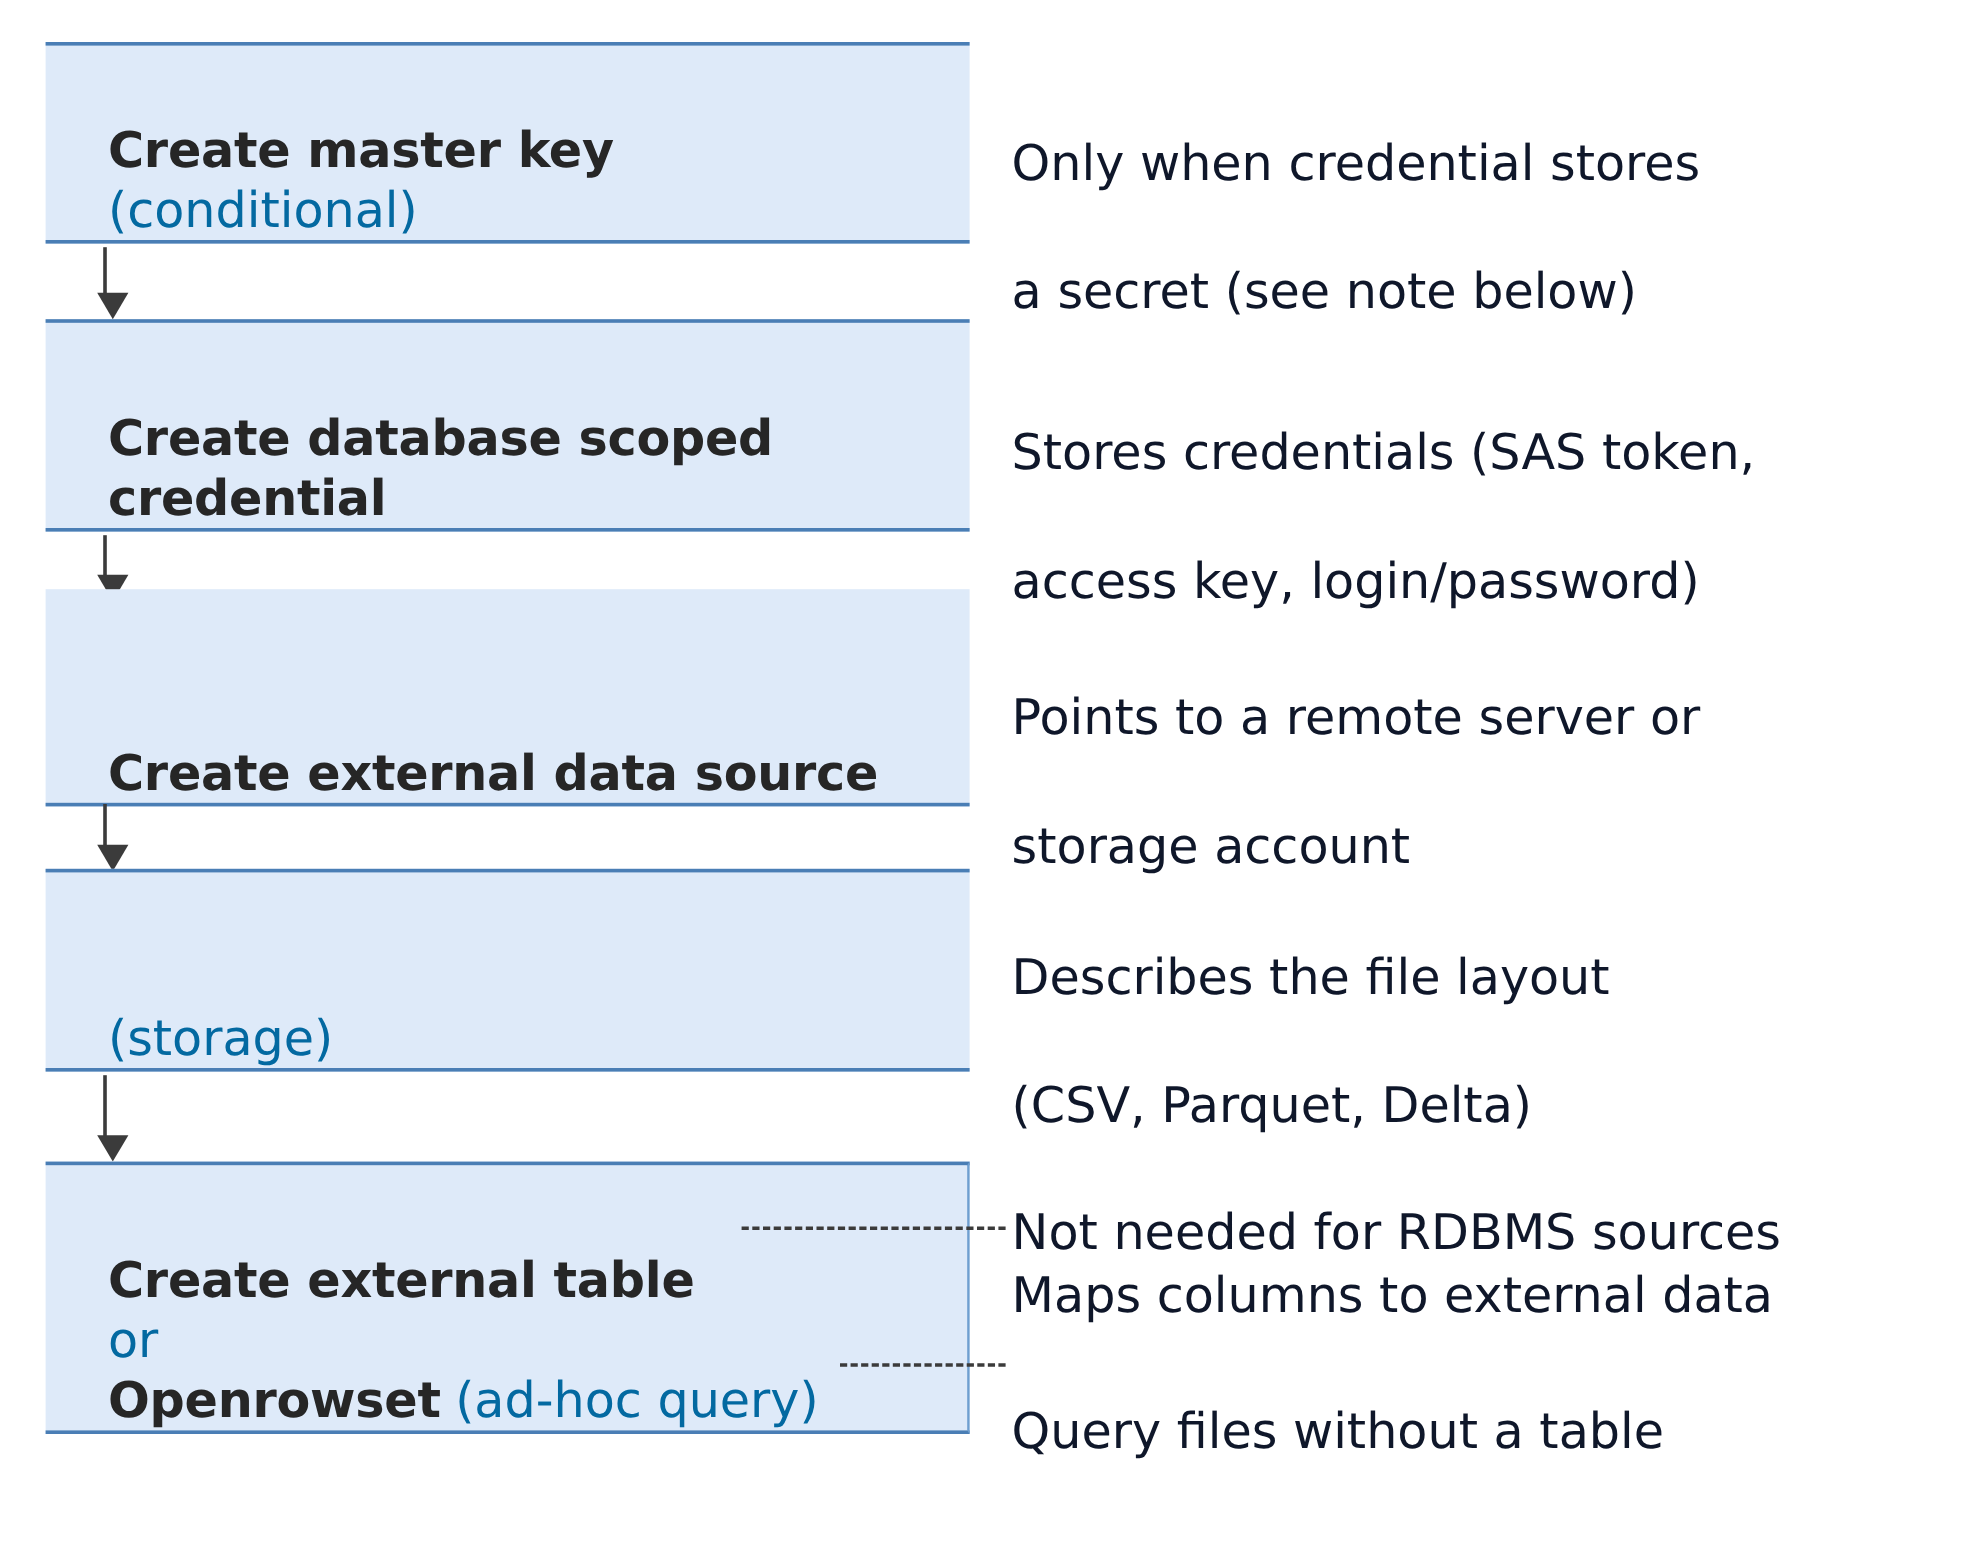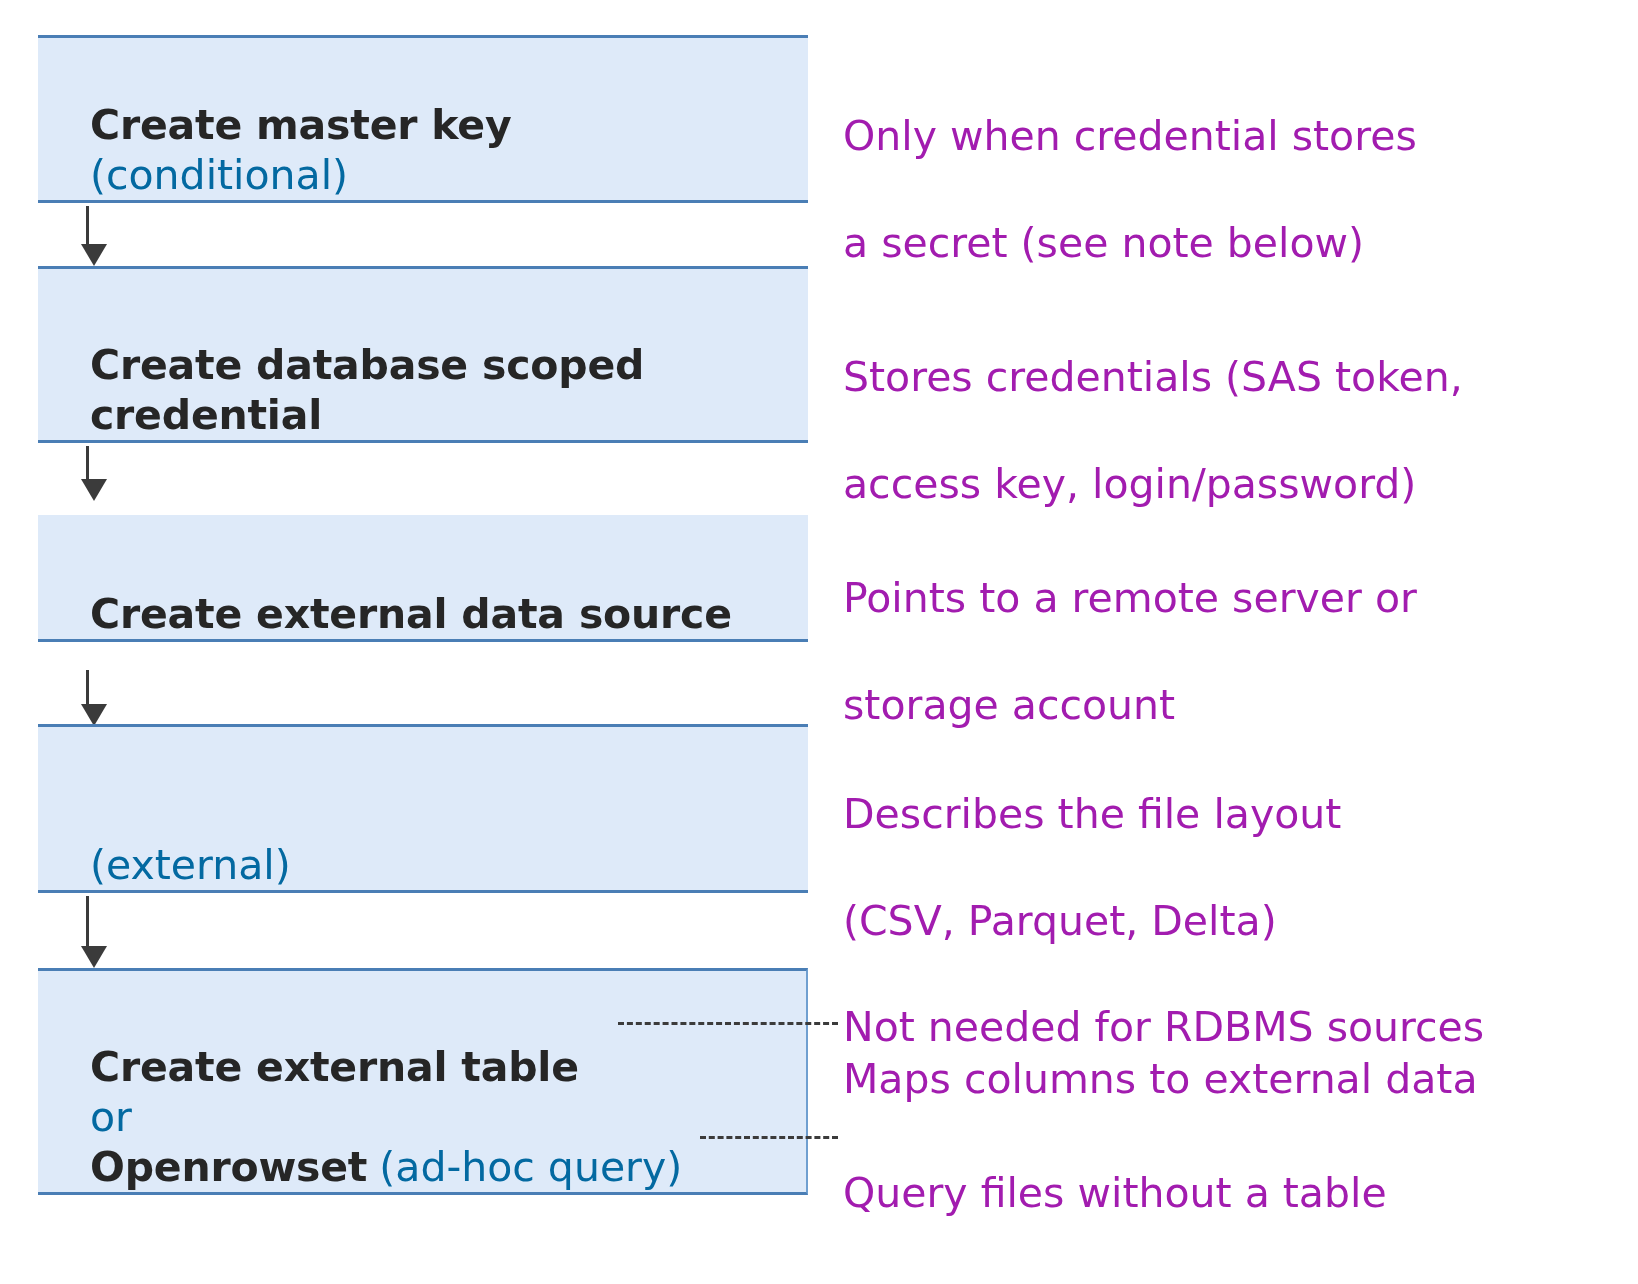--- a/index.html
+++ b/index.html
@@ -63,21 +63,21 @@
     white-space: nowrap;
   }
   .inline-row .sep { display: inline-block; width: 12px; }
 
   
   .note {
     position: absolute;
     left: 843px;
     font-size: 41px;
     line-height: 1.30;
-    color: #a21caf;
+    color: #0f172a;
     white-space: pre-line;
   }
   .note-line { white-space: nowrap; }
 
   
   .arrow {
     position: absolute;
     left: 81px;
   }
   .arrow .shaft {
@@ -136,39 +136,39 @@
   <div class="note" style="top:298px;">
     <div class="note-line">Stores credentials (SAS token,</div>
     <div class="note-line">access key, login/password)</div>
   </div>
 
   <div class="arrow" style="top:446px; height:55px;">
     <div class="shaft" style="height:35px;"></div>
     <div class="head" style="top:33px;"></div>
   </div>
 
-  <div class="flow-box no-top" style="top:515px; height:127px;">
+  <div class="flow-box no-top" style="top:491px; height:181px;">
     <div class="box-inner">
       <div class="line-strong">Create external data source</div>
     </div>
   </div>
 
   <div class="note" style="top:519px;">
     <div class="note-line">Points to a remote server or</div>
     <div class="note-line">storage account</div>
   </div>
 
   <div class="arrow" style="top:670px; height:56px;">
     <div class="shaft" style="height:36px;"></div>
     <div class="head" style="top:34px;"></div>
   </div>
 
   <div class="flow-box" style="top:724px; height:169px;">
     <div class="box-inner">
-      <div class="line-plain">(external)</div>
+      <div class="line-plain">(storage)</div>
     </div>
   </div>
 
   <div class="note" style="top:735px;">
     <div class="note-line">Describes the file layout</div>
     <div class="note-line">(CSV, Parquet, Delta)</div>
     <div class="note-line">Not needed for RDBMS sources</div>
   </div>
 
   <div class="arrow" style="top:896px; height:72px;">

